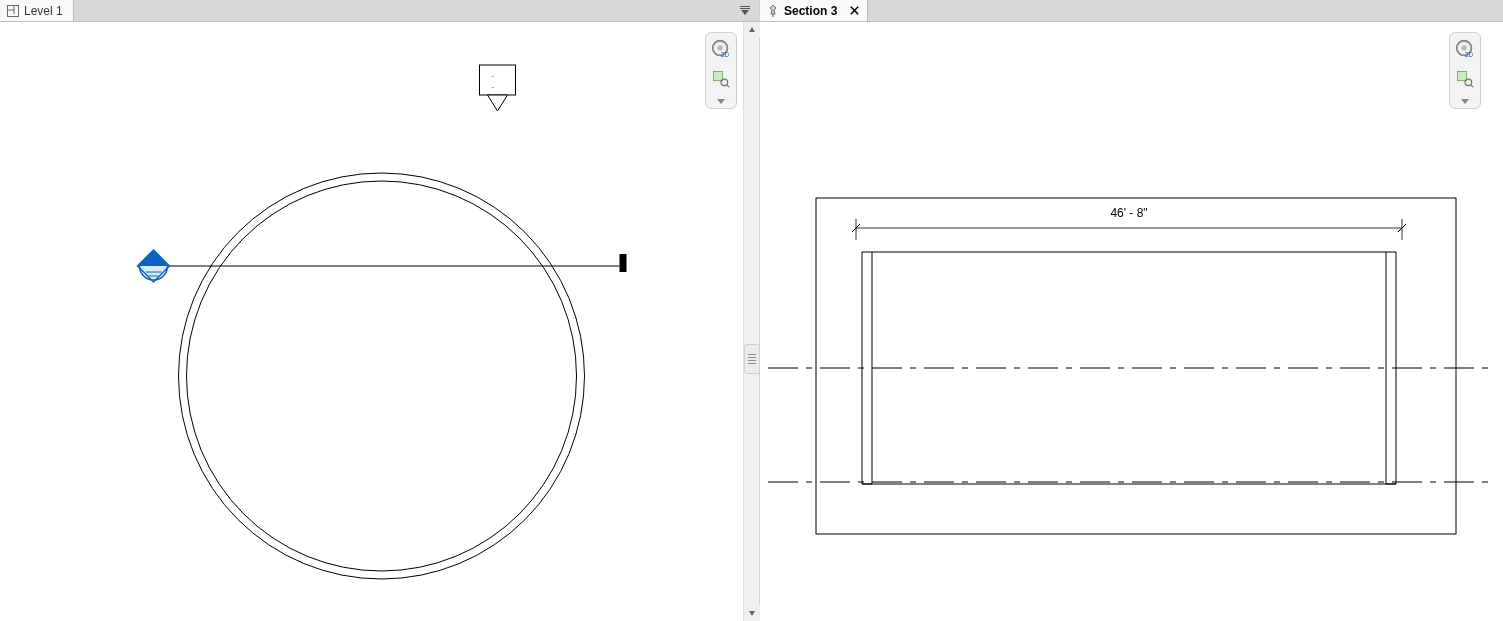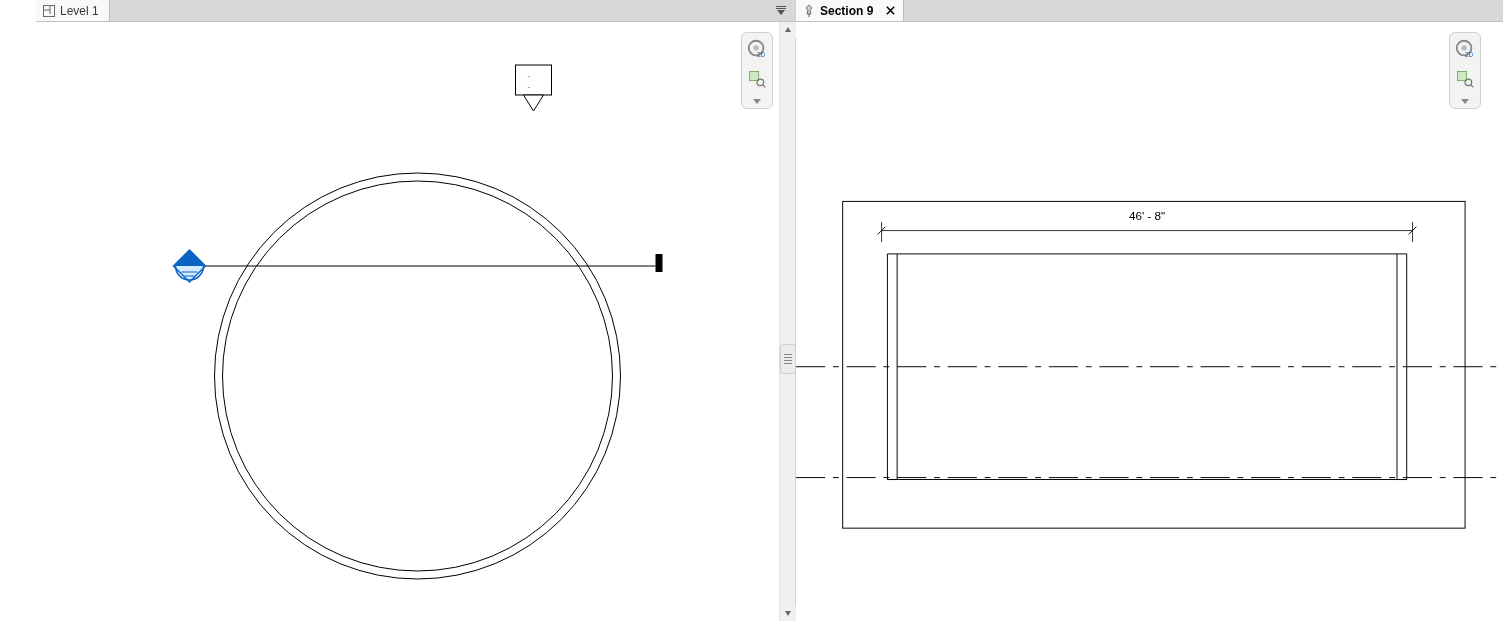--- a/index.html
+++ b/index.html
@@ -10,21 +10,20 @@
   background: #fff;
   width: 1503px;
   height: 621px;
   overflow: hidden;
   position: relative;
 }
 .workspace {
   display: flex;
   width: 100%;
   height: 100%;
-  padding-left: 36px;
 }
 .pane {
   position: relative;
   height: 100%;
   background: #fff;
 }
 .pane-left { width: 760px; border-right: 1px solid #d0d0d0; }
 .pane-right { flex: 1; }
 
 .tab-strip {
@@ -238,21 +237,21 @@
 
   <div class="pane pane-right">
     <div class="tab-strip">
       <div class="tab active" style="padding-right:6px; background:#f9f9f9;">
         <span class="icon">
           <svg viewBox="0 0 14 14" width="14" height="14">
             <path d="M7 1 L10 4 L8 6 L9 10 L5 10 L6 6 L4 4 Z" fill="#d0d0d0" stroke="#555" stroke-width="0.8"></path>
             <line x1="7" y1="10" x2="7" y2="13" stroke="#555" stroke-width="1"></line>
           </svg>
         </span>
-        <span class="label bold">Section 9</span>
+        <span class="label bold">Section 3</span>
         <span class="tab-close">
           <svg viewBox="0 0 12 12" width="11" height="11">
             <line x1="2" y1="2" x2="10" y2="10" stroke="#000" stroke-width="1.6"></line>
             <line x1="10" y1="2" x2="2" y2="10" stroke="#000" stroke-width="1.6"></line>
           </svg>
         </span>
       </div>
     </div>
 
     <div class="canvas">

